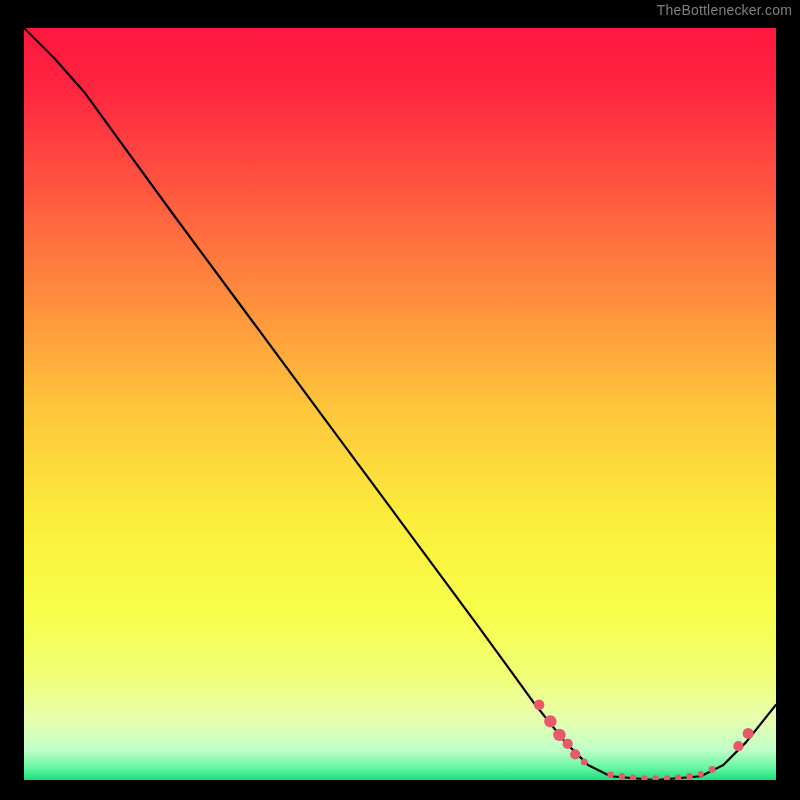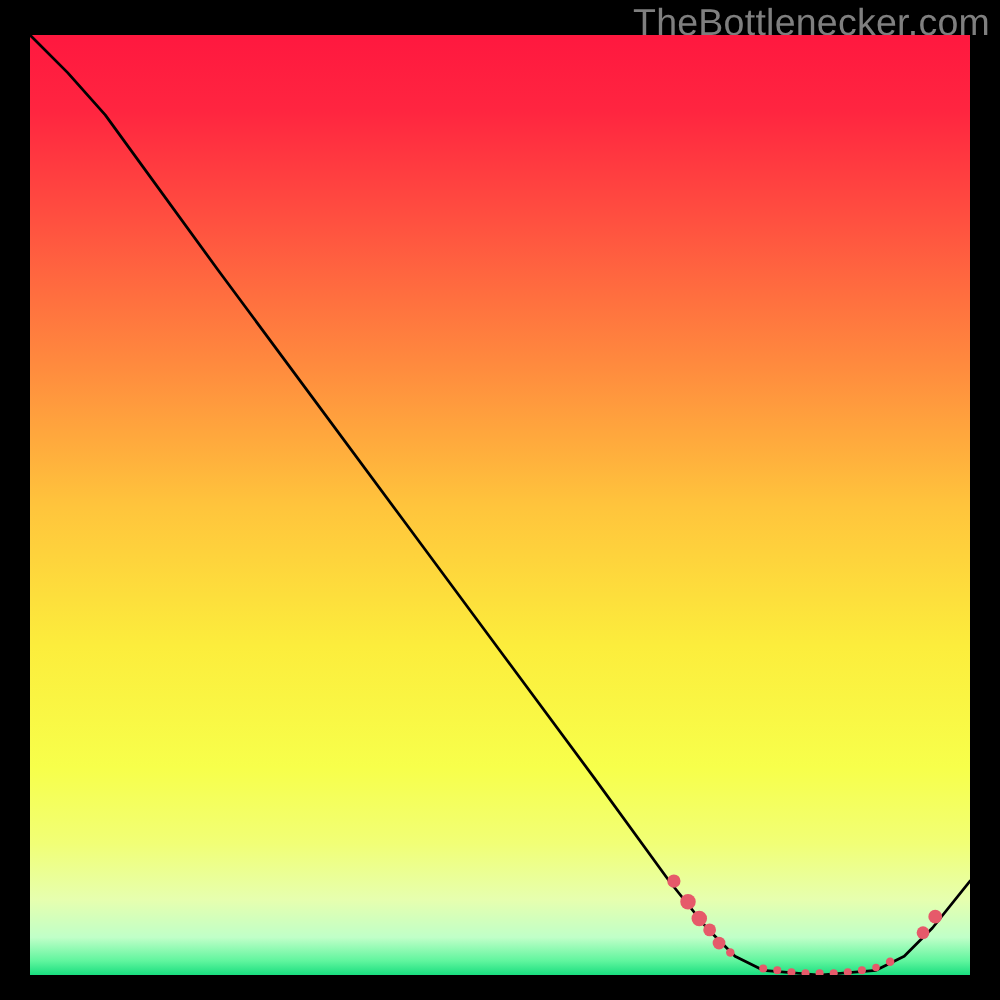--- a/index.html
+++ b/index.html
@@ -9,21 +9,21 @@
     height: 800px;
     background: #000000;
     overflow: hidden;
   }
   .attribution {
     position: absolute;
     top: 2px;
     right: 8px;
     color: #7f7f7f;
     font-family: Arial, Helvetica, sans-serif;
-    font-size: 30px;
+    font-size: 14px;
     letter-spacing: 0.2px;
   }
   .plot {
     position: absolute;
     left: 24px;
     top: 28px;
     width: 752px;
     height: 752px;
   }
   .plot svg {

